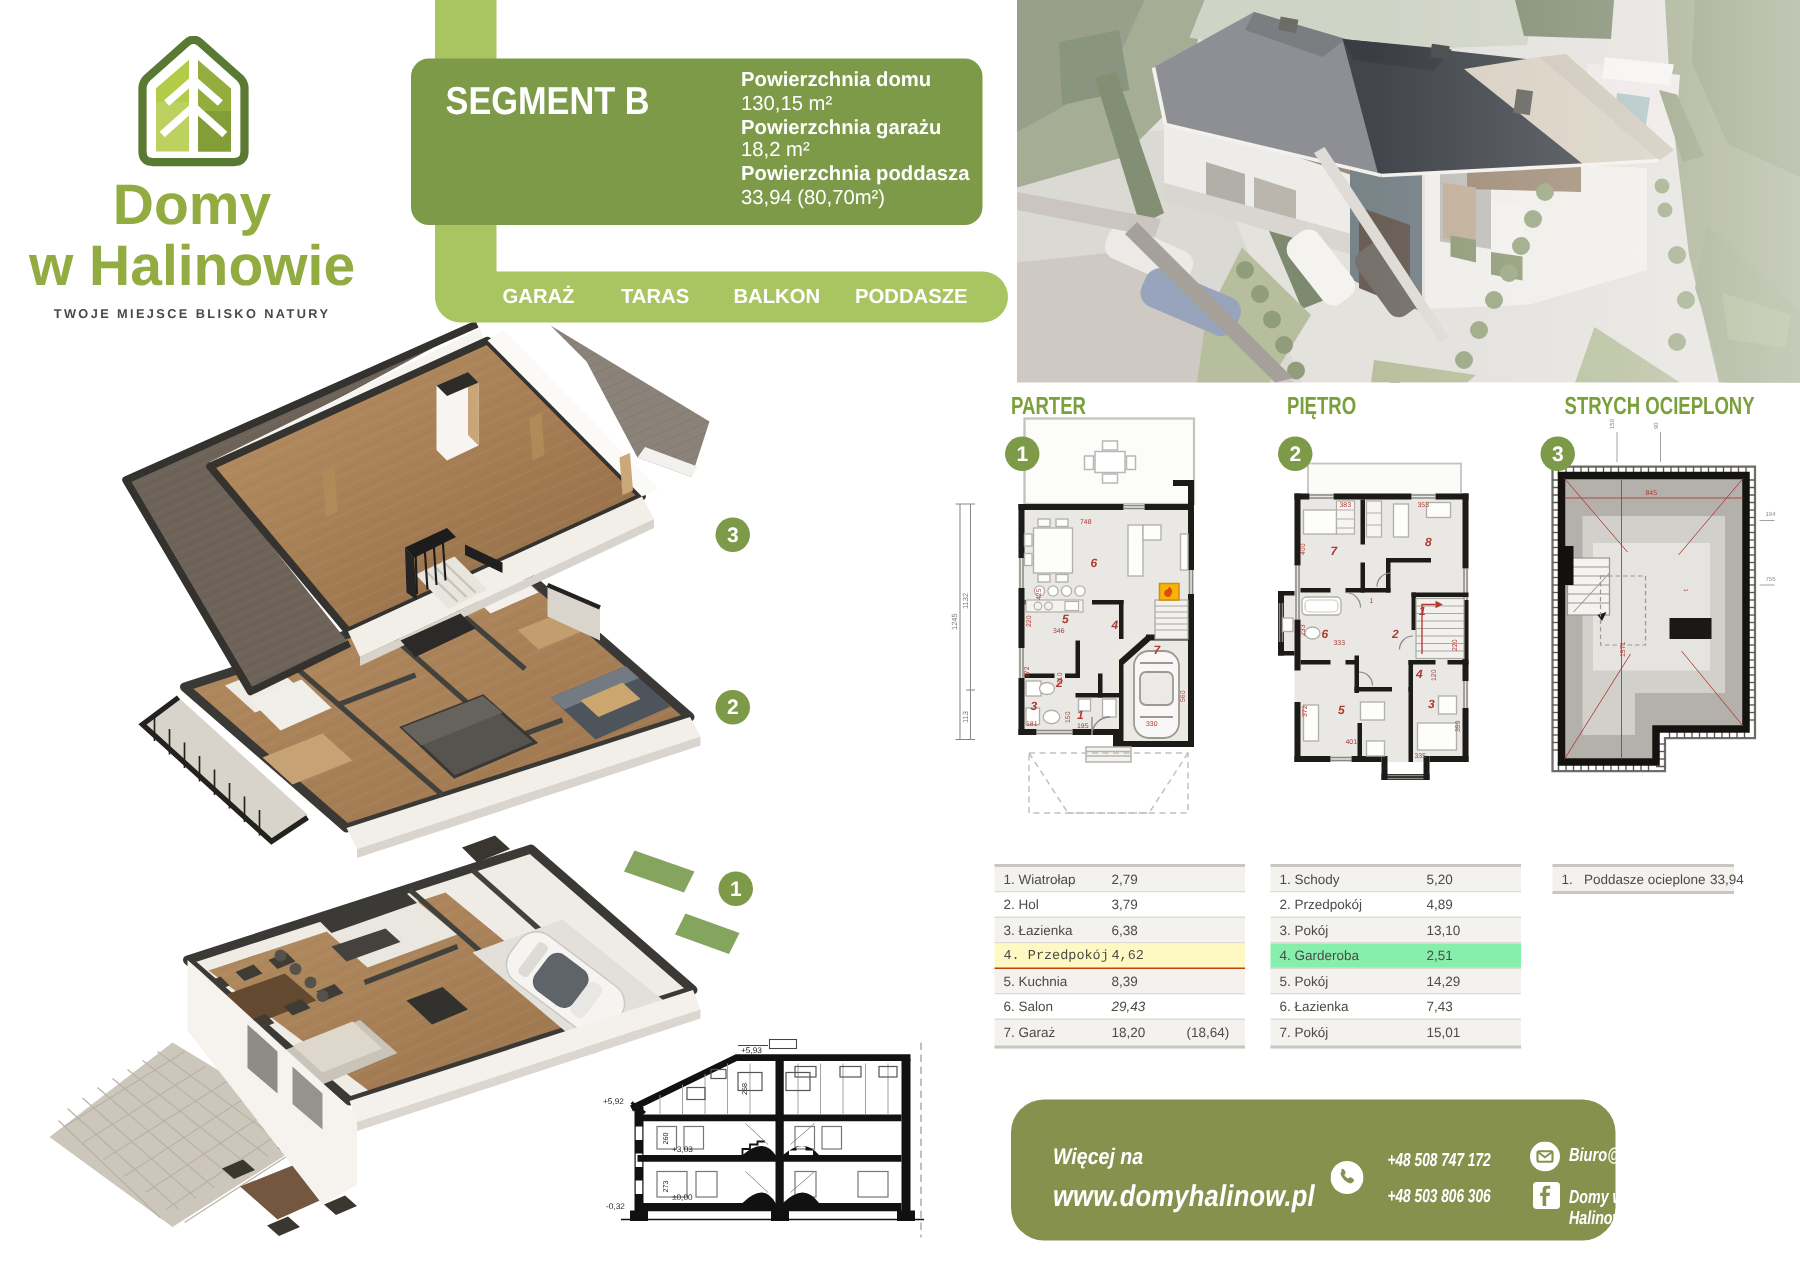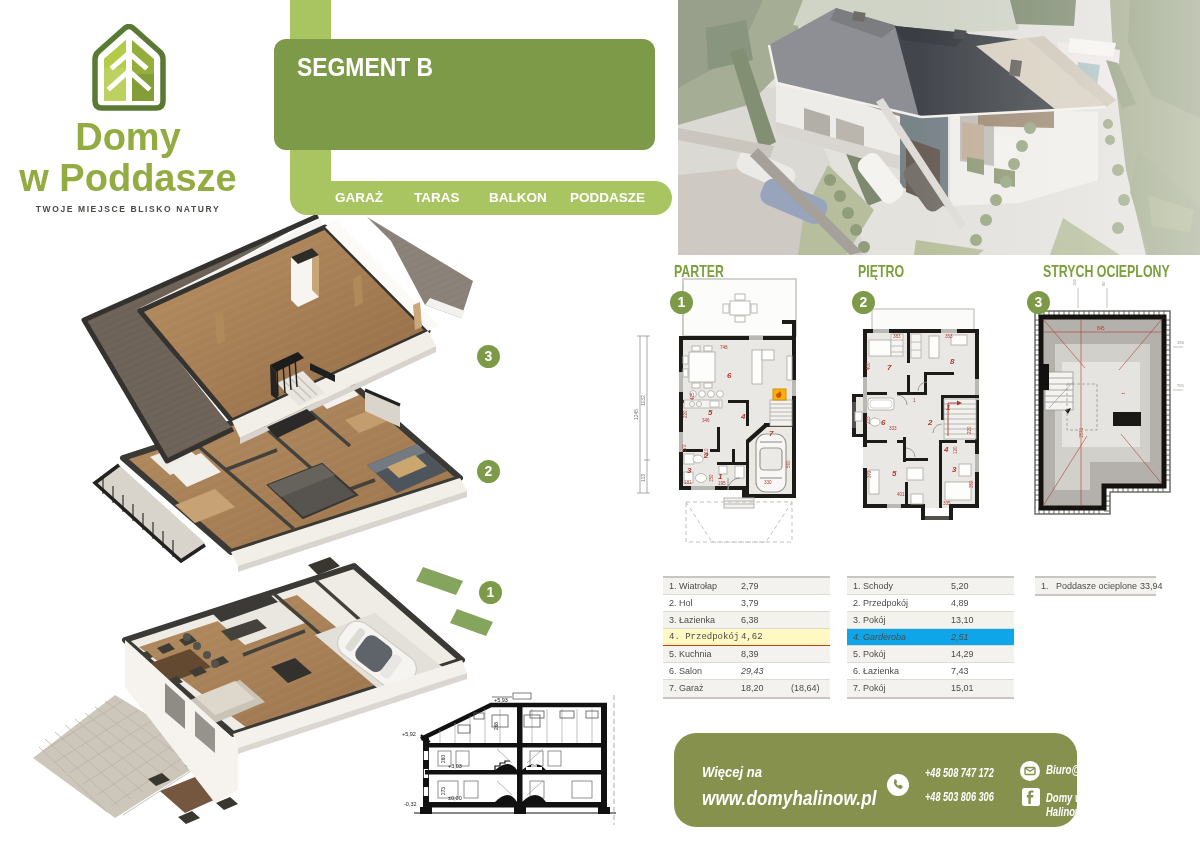--- a/index.html
+++ b/index.html
@@ -30,40 +30,43 @@
     <g stroke="#ffffff" stroke-width="5" fill="none" stroke-linecap="square">
       <path d="M41 29 L25 43"></path>
       <path d="M41 29 L57 43"></path>
       <path d="M41 47 L22 64"></path>
       <path d="M41 47 L60 64"></path>
     </g>
   </svg>
 
   <div class="abs" style="left:0;top:118px;width:256px;text-align:center;color:#92ac42;font-size:38px;line-height:38px;font-weight:bold;">Domy</div>
 
-  <div class="abs" style="left:0;top:159px;width:256px;text-align:center;color:#92ac42;font-size:38px;line-height:38px;font-weight:bold;">w Poddasze</div>
+  <div class="abs" style="left:0;top:159px;width:256px;text-align:center;color:#92ac42;font-size:38px;line-height:38px;font-weight:bold;">w Halinowie</div>
 
   <div class="abs" style="left:0;top:204px;width:256px;text-align:center;color:#4a4a45;font-size:8.5px;font-weight:bold;letter-spacing:1.6px;">TWOJE MIEJSCE BLISKO NATURY</div>
 </div>
 
 <div class="abs" style="left:290px;top:0;width:41px;height:200px;background:#a9c562;"></div>
 
 <div class="abs" style="left:290px;top:181px;width:382px;height:34px;background:#a9c562;border-radius:0 17px 17px 17px;"></div>
 
 <div class="abs" style="left:331px;top:190px;width:341px;color:#ffffff;font-weight:bold;font-size:13.5px;">
   <span style="position:absolute;left:4px;">GARAŻ</span>
   <span style="position:absolute;left:83px;">TARAS</span>
   <span style="position:absolute;left:158px;">BALKON</span>
   <span style="position:absolute;left:239px;">PODDASZE</span>
 </div>
 
 <div class="abs" style="left:274px;top:39px;width:381px;height:111px;background:#7d9a49;border-radius:12px;">
 
   <div class="abs" style="left:23px;top:13px;color:#ffffff;font-size:26px;font-weight:bold;transform:scaleX(0.88);transform-origin:left top;">SEGMENT B</div>
 
+  <div class="abs" style="left:220px;top:6px;color:#ffffff;font-size:13.5px;line-height:15.8px;">
+    <b>Powierzchnia domu</b><br>130,15 m²<br><b>Powierzchnia garażu</b><br>18,2 m²<br><b>Powierzchnia poddasza</b><br>33,94 (80,70m²)
+  </div>
 </div>
 
 <svg class="abs" style="left:678px;top:0;" width="522" height="255" viewBox="0 0 522 255">
   <defs>
     <linearGradient id="fadeR" x1="0" y1="0" x2="1" y2="0">
       <stop offset="0" stop-color="#ffffff" stop-opacity="0"></stop>
       <stop offset="0.6" stop-color="#ffffff" stop-opacity="0.2"></stop>
       <stop offset="1" stop-color="#ffffff" stop-opacity="0.42"></stop>
     </linearGradient>
   </defs>
@@ -976,21 +979,21 @@
     <div style="height:16px;line-height:16px;background:#fff;border-bottom:1px solid #dedbd5;position:relative;"><span style="padding-left:6px;">6. Salon</span><span style="position:absolute;left:78px;font-style:italic;">29,43</span></div>
     <div style="height:17px;line-height:17px;background:#f4f2ef;border-bottom:2px solid #c9c6c1;position:relative;"><span style="padding-left:6px;">7. Garaż</span><span style="position:absolute;left:78px;">18,20</span><span style="position:absolute;left:128px;">(18,64)</span></div>
   </div>
 </div>
 
 <div class="abs" style="left:847px;top:576px;width:167px;font-size:9px;color:#4c4b49;">
   <div style="border-top:2px solid #c9c6c1;">
     <div style="height:16px;line-height:16px;background:#f4f2ef;border-bottom:1px solid #dedbd5;position:relative;"><span style="padding-left:6px;">1. Schody</span><span style="position:absolute;left:104px;">5,20</span></div>
     <div style="height:16px;line-height:16px;background:#fff;border-bottom:1px solid #dedbd5;position:relative;"><span style="padding-left:6px;">2. Przedpokój</span><span style="position:absolute;left:104px;">4,89</span></div>
     <div style="height:16px;line-height:16px;background:#f4f2ef;border-bottom:1px solid #dedbd5;position:relative;"><span style="padding-left:6px;">3. Pokój</span><span style="position:absolute;left:104px;">13,10</span></div>
-    <div style="height:16px;line-height:16px;background:#0ea5e9;border-bottom:1px solid #dedbd5;position:relative;font-style:italic;"><span style="padding-left:6px;">4. Garderoba</span><span style="position:absolute;left:104px;">2,51</span></div>
+    <div style="height:16px;line-height:16px;background:#86efac;border-bottom:1px solid #dedbd5;position:relative;"><span style="padding-left:6px;">4. Garderoba</span><span style="position:absolute;left:104px;">2,51</span></div>
     <div style="height:16px;line-height:16px;background:#f4f2ef;border-bottom:1px solid #dedbd5;position:relative;"><span style="padding-left:6px;">5. Pokój</span><span style="position:absolute;left:104px;">14,29</span></div>
     <div style="height:16px;line-height:16px;background:#fff;border-bottom:1px solid #dedbd5;position:relative;"><span style="padding-left:6px;">6. Łazienka</span><span style="position:absolute;left:104px;">7,43</span></div>
     <div style="height:17px;line-height:17px;background:#f4f2ef;border-bottom:2px solid #c9c6c1;position:relative;"><span style="padding-left:6px;margin-top:32px;">7. Pokój</span><span style="position:absolute;left:104px;">15,01</span></div>
   </div>
 </div>
 
 <div class="abs" style="left:1035px;top:576px;width:121px;font-size:9px;color:#4c4b49;">
   <div style="border-top:2px solid #c9c6c1;">
     <div style="height:16px;line-height:16px;background:#f4f2ef;border-bottom:2px solid #c9c6c1;position:relative;"><span style="padding-left:6px;">1.&nbsp;&nbsp;&nbsp;Poddasze ocieplone</span><span style="position:absolute;left:105px;">33,94</span></div>
   </div>

